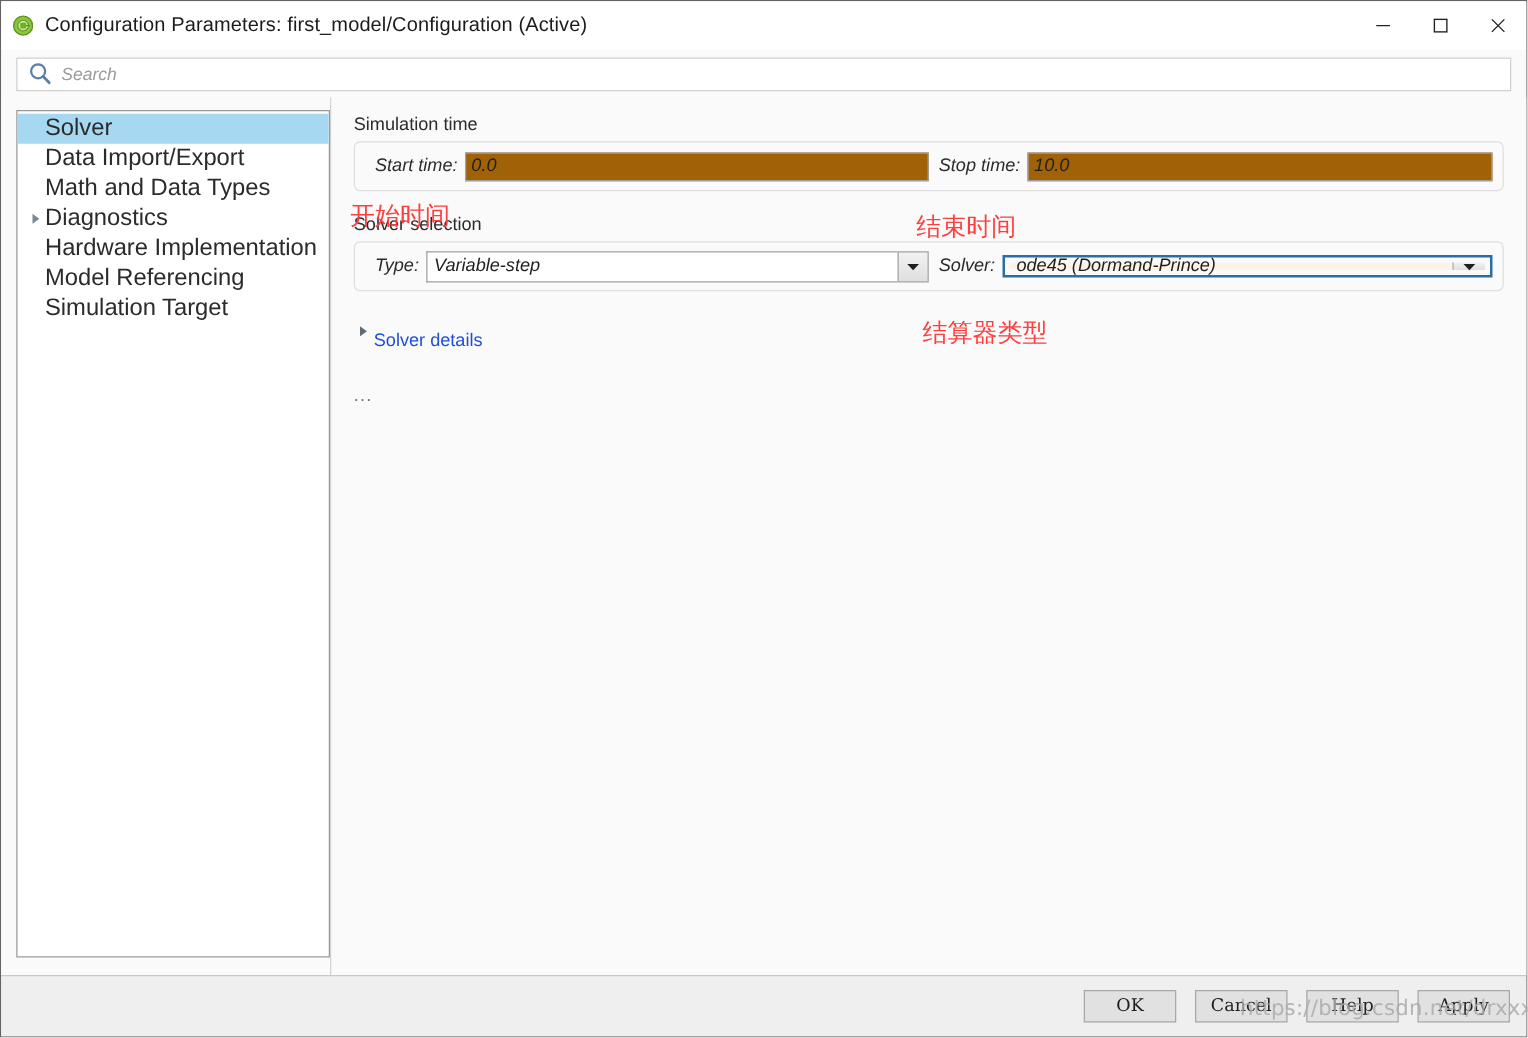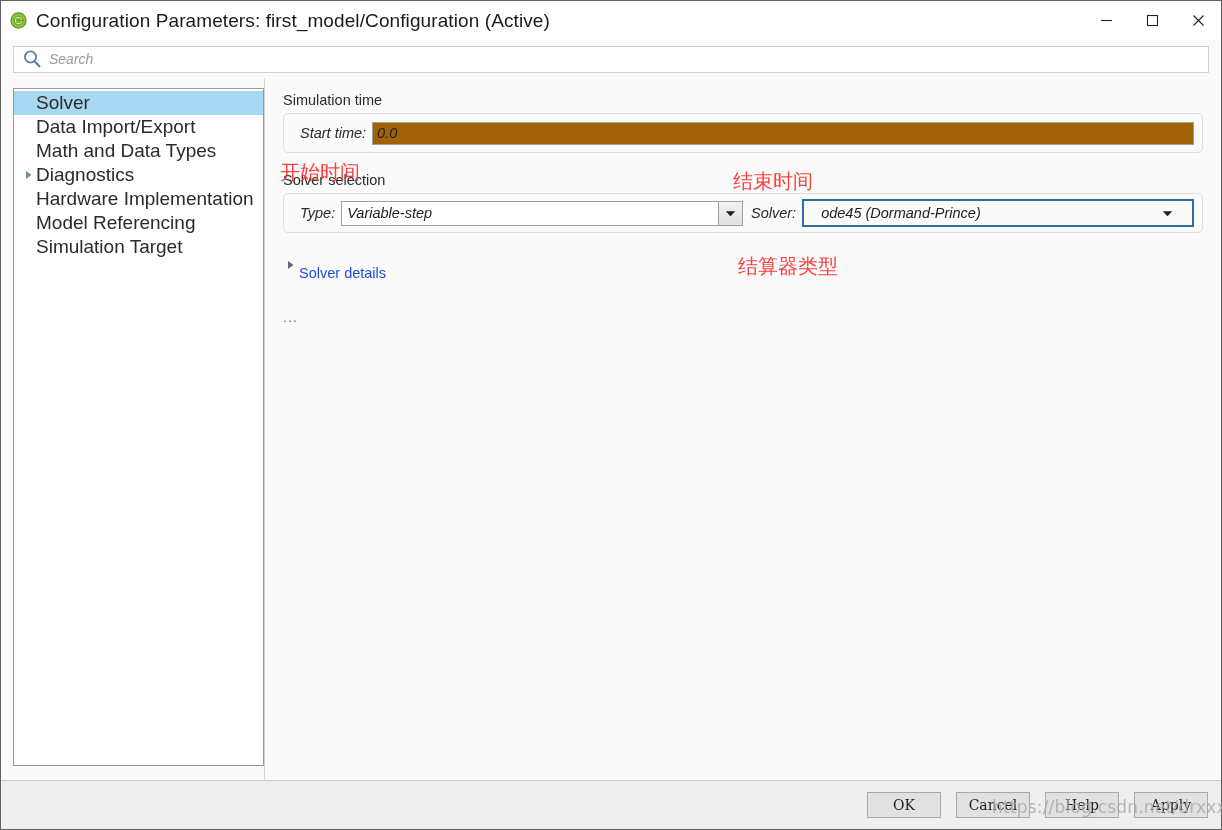--- a/index.html
+++ b/index.html
@@ -37,21 +37,21 @@
     position: relative;
   }
   #app-icon {
     width: 17px;
     height: 17px;
     margin-left: 9px;
     margin-right: 9px;
     flex: 0 0 17px;
   }
   #title-text {
-    font-size: 19px;
+    font-size: 16px;
     color: #1b1b1b;
     white-space: nowrap;
     letter-spacing: 0.1px;
   }
   #win-controls {
     position: absolute;
     right: 0; top: 0;
     height: 39px;
     display: flex;
   }
@@ -213,22 +213,22 @@
     background: linear-gradient(#f2f2f2, #dfdfdf);
     border: 1px solid #a0a0a0;
     box-sizing: border-box;
     display: flex;
     align-items: center;
     justify-content: center;
     cursor: default;
   }
   .combo.focused {
     border: 2px solid #2e6da4;
-    height: 27px;
-    padding: 12px;
+    height: 18px;
+    padding: 4px;
   }
   .combo.focused .combo-field {
     background: #fdf3e6;
     border: none;
     border-right: 1px solid #a0a0a0;
   }
   .combo.focused .combo-arrow {
     border: none;
   }
   .combo-arrow svg { display: block; }
@@ -413,20 +413,24 @@
 
     <div id="content">
 
       <div class="group-label">Simulation time</div>
 
       <div class="panel">
         <div class="half">
           <span class="field-label">Start time:</span>
           <span class="text-input">0.0</span>
         </div>
+        <div class="half">
+          <span class="field-label">Stop time:</span>
+          <span class="text-input">10.0</span>
+        </div>
       </div>
 
       <div class="group-label" style="margin-top:19px;">Solver selection</div>
 
       <div class="panel">
         <div class="half">
           <span class="field-label">Type:</span>
           <span class="combo">
             <span class="combo-field">Variable-step</span>
             <span class="combo-arrow">

